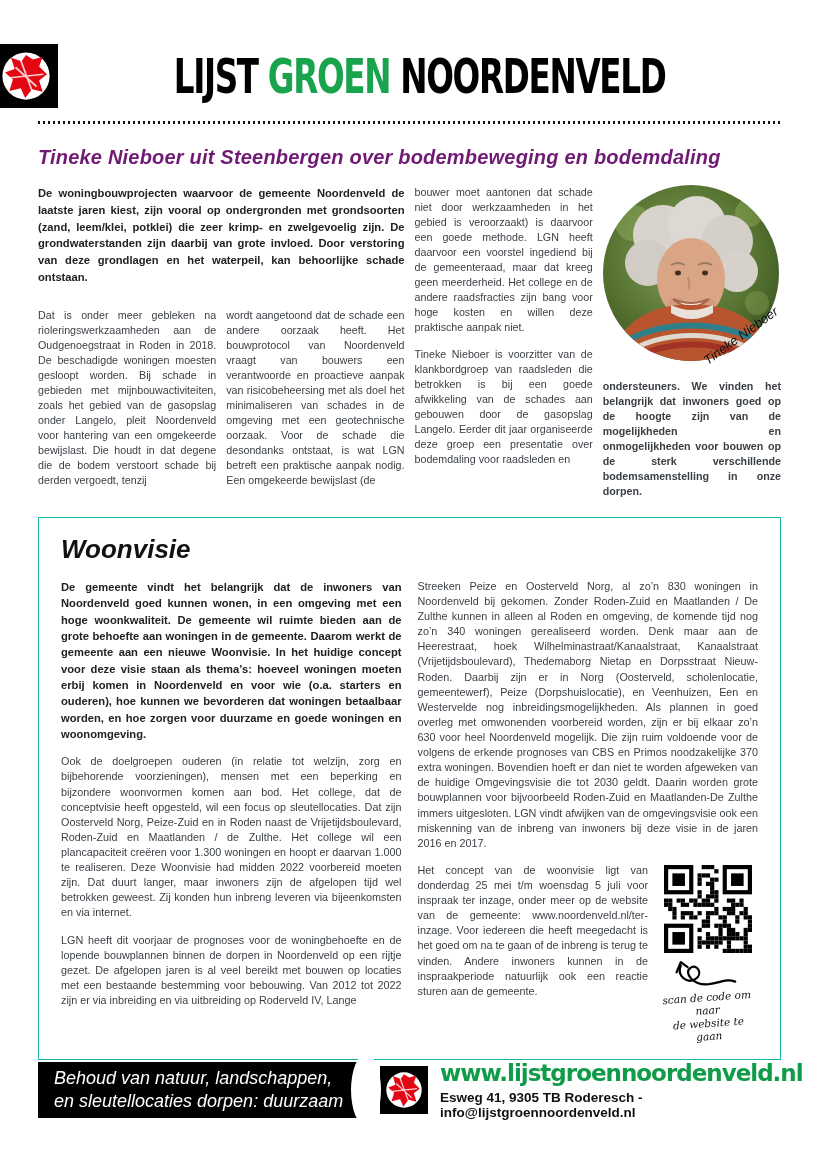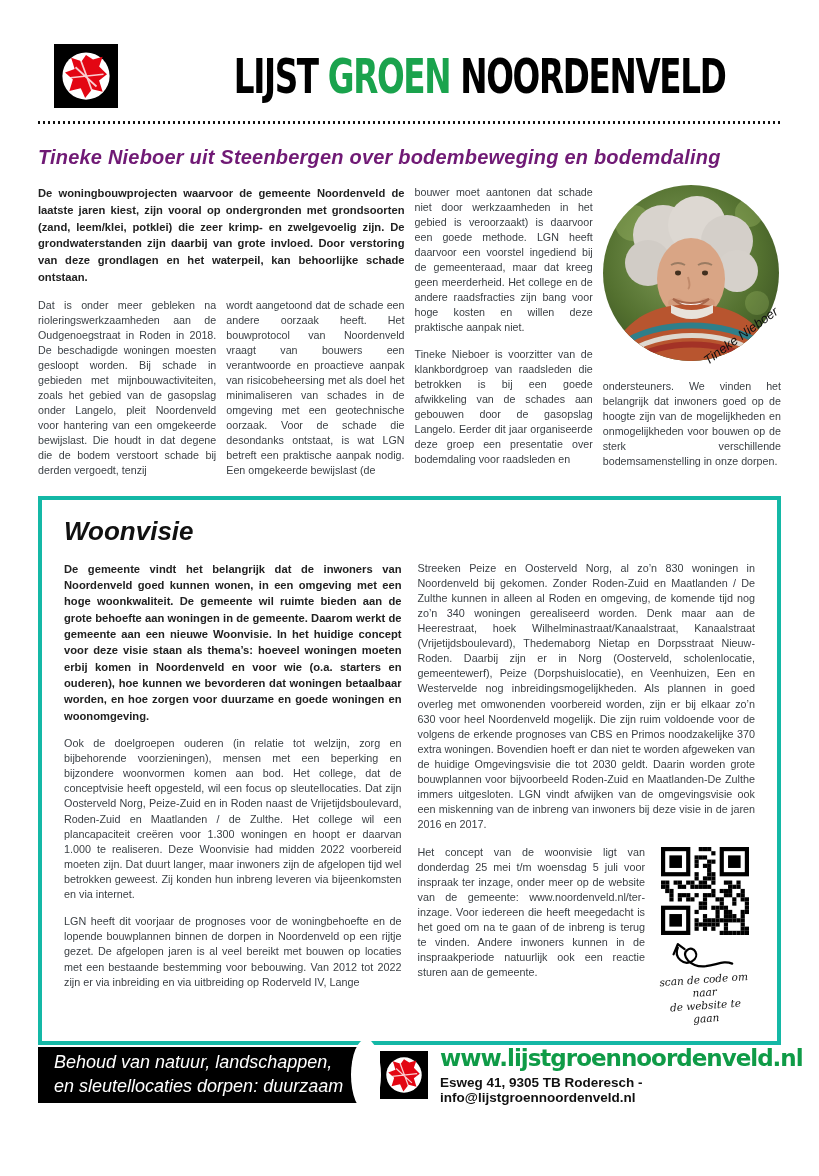--- a/index.html
+++ b/index.html
@@ -4,21 +4,21 @@
 <style>
   html,body{margin:0;padding:0;}
   body{
     width:819px;height:1176px;overflow:hidden;background:#fff;
     font-family:"Liberation Sans",sans-serif;color:#333;
     -webkit-font-smoothing:antialiased;
   }
   .page{width:743px;padding:0 38px;}
 
   
-  .masthead{margin-top:40px;height:72px;display:flex;align-items:center;position:relative;}
+  .masthead{margin-top:40px;height:72px;display:flex;align-items:center;position:relative;justify-content:flex-end;}
   .green-block{background:#009640;height:72px;position:relative;}
   .green-left{width:88px;}
   .green-left::after{content:"";position:absolute;right:-13px;top:-6px;width:26px;height:86px;background:#fff;border-radius:50%;}
   .green-right{width:54px;}
   .green-right::before{content:"";position:absolute;left:-13px;top:-6px;width:26px;height:86px;background:#fff;border-radius:50%;}
   .logo-square{width:64px;height:64px;background:#000;margin-left:16px;display:flex;align-items:center;justify-content:center;flex:none;}
   .logo-square svg{display:block;}
   .brand-title{
     flex:1;text-align:center;white-space:nowrap;margin:0;
     font-family:"DejaVu Sans",sans-serif;font-weight:bold;font-size:48px;color:#000;
@@ -44,24 +44,24 @@
   .acol3{grid-column:3;grid-row:1/3;}
   .acol3 p + p{margin-top:12px;}
   .acol4{grid-column:4;grid-row:1/3;}
   .photo-wrap{position:relative;width:176px;height:186px;}
   .photo{width:176px;height:176px;border-radius:50%;overflow:hidden;}
   .photo svg{display:block;}
   .photo-caption{
     position:absolute;right:-6px;bottom:26px;transform:rotate(-36deg);
     font-style:italic;font-size:13px;color:#111;white-space:nowrap;
   }
-  .acol4 > p{margin-top:8px !important;}
+  .acol4 > p{margin-top:8px !important;font-weight:bold;}
 
   
-  .woonvisie{border:4px solid #14b8a6;margin-top:18px;padding:12px 22px 14px;}
+  .woonvisie{border:1px solid #14b8a6;margin-top:18px;padding:12px 22px 14px;}
   .woon-title{font-style:italic;font-weight:bold;font-size:26px;color:#111;margin:4px 0 14px;}
   .wcols{display:grid;grid-template-columns:1fr 1fr;column-gap:16px;font-size:10.8px;line-height:1.4;text-align:justify;color:#3a3f44;}
   .wcols p{margin:0 0 12px;}
   .wbold{font-weight:bold;font-size:11.2px;line-height:1.46;color:#222;}
   .qr-wrap{float:right;width:100px;margin:2px 0 2px 10px;text-align:center;}
   .qr-svg{width:88px;height:88px;display:block;margin:0 auto;background:#fff;}
   .arrow-svg{width:72px;height:34px;display:block;margin:4px auto 0;}
   .qr-caption{
     font-family:"DejaVu Serif",serif;font-style:italic;font-size:10.5px;line-height:1.25;
     color:#111;transform:rotate(-4deg);

